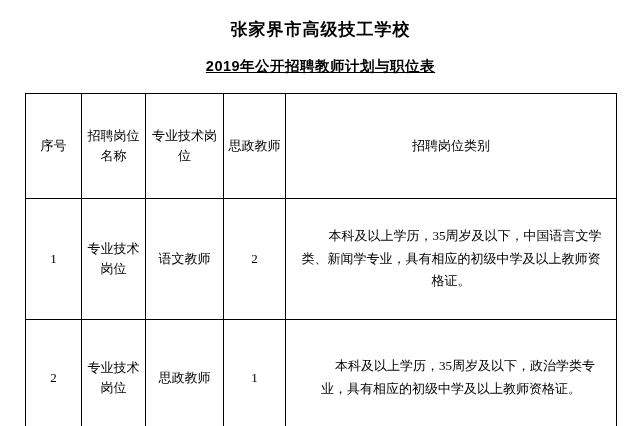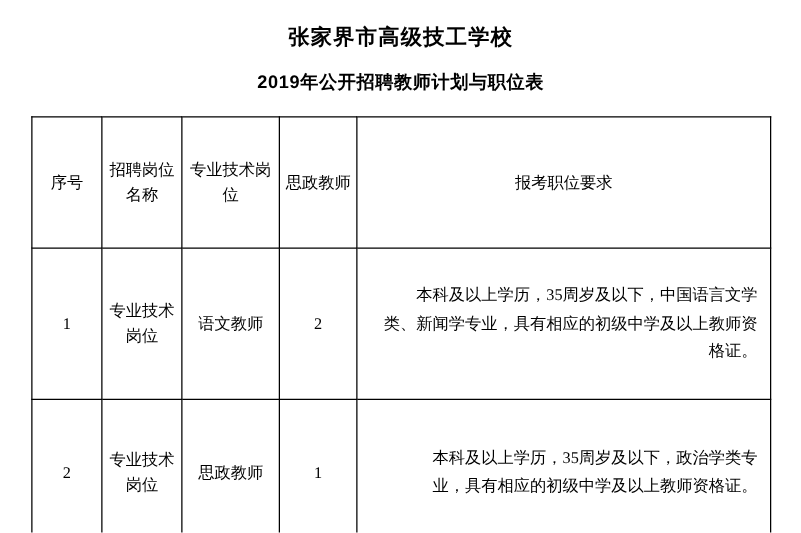--- a/index.html
+++ b/index.html
@@ -33,20 +33,21 @@
     color: #000;
   }
   .doc-subtitle {
     font-family: "Liberation Sans", "DejaVu Sans", sans-serif;
     font-weight: bold;
     font-size: 14.5px;
     letter-spacing: 0.5px;
     line-height: 1.4;
     margin-top: 14px;
     color: #000;
+    text-decoration: underline;
   }
   .table-wrap {
     margin: 17px auto 0 auto;
     width: 591px;
   }
   table.jobs {
     border-collapse: collapse;
     width: 100%;
     table-layout: fixed;
   }
@@ -72,21 +73,21 @@
   col.c4 { width: 331px; }
 
   tbody td.num,
   tbody td.cat,
   tbody td.post,
   tbody td.plan {
     text-align: center;
     line-height: 1.55;
   }
   tbody td.req {
-    text-align: right;
+    text-align: center;
     line-height: 1.75;
     padding: 8px 10px 8px 10px;
     text-indent: 28px;
   }
   tbody tr.row1 td { height: 104px; }
   tbody tr.row2 td { height: 100px; }
 </style>
 </head>
 <body>
 
@@ -105,21 +106,21 @@
           <col class="c2">
           <col class="c3">
           <col class="c4">
       </colgroup>
       <thead>
         <tr>
           <th>序号</th>
           <th>招聘岗位名称</th>
           <th>专业技术岗位</th>
           <th>思政教师</th>
-          <th>报考职位要求</th>
+          <th>招聘岗位类别</th>
         </tr>
       </thead>
       <tbody>
         <tr class="row1">
           <td class="num">1</td>
           <td class="cat">专业技术岗位</td>
           <td class="post">语文教师</td>
           <td class="plan">2</td>
           <td class="req">本科及以上学历，35周岁及以下，中国语言文学类、新闻学专业，具有相应的初级中学及以上教师资格证。</td>
         </tr>

